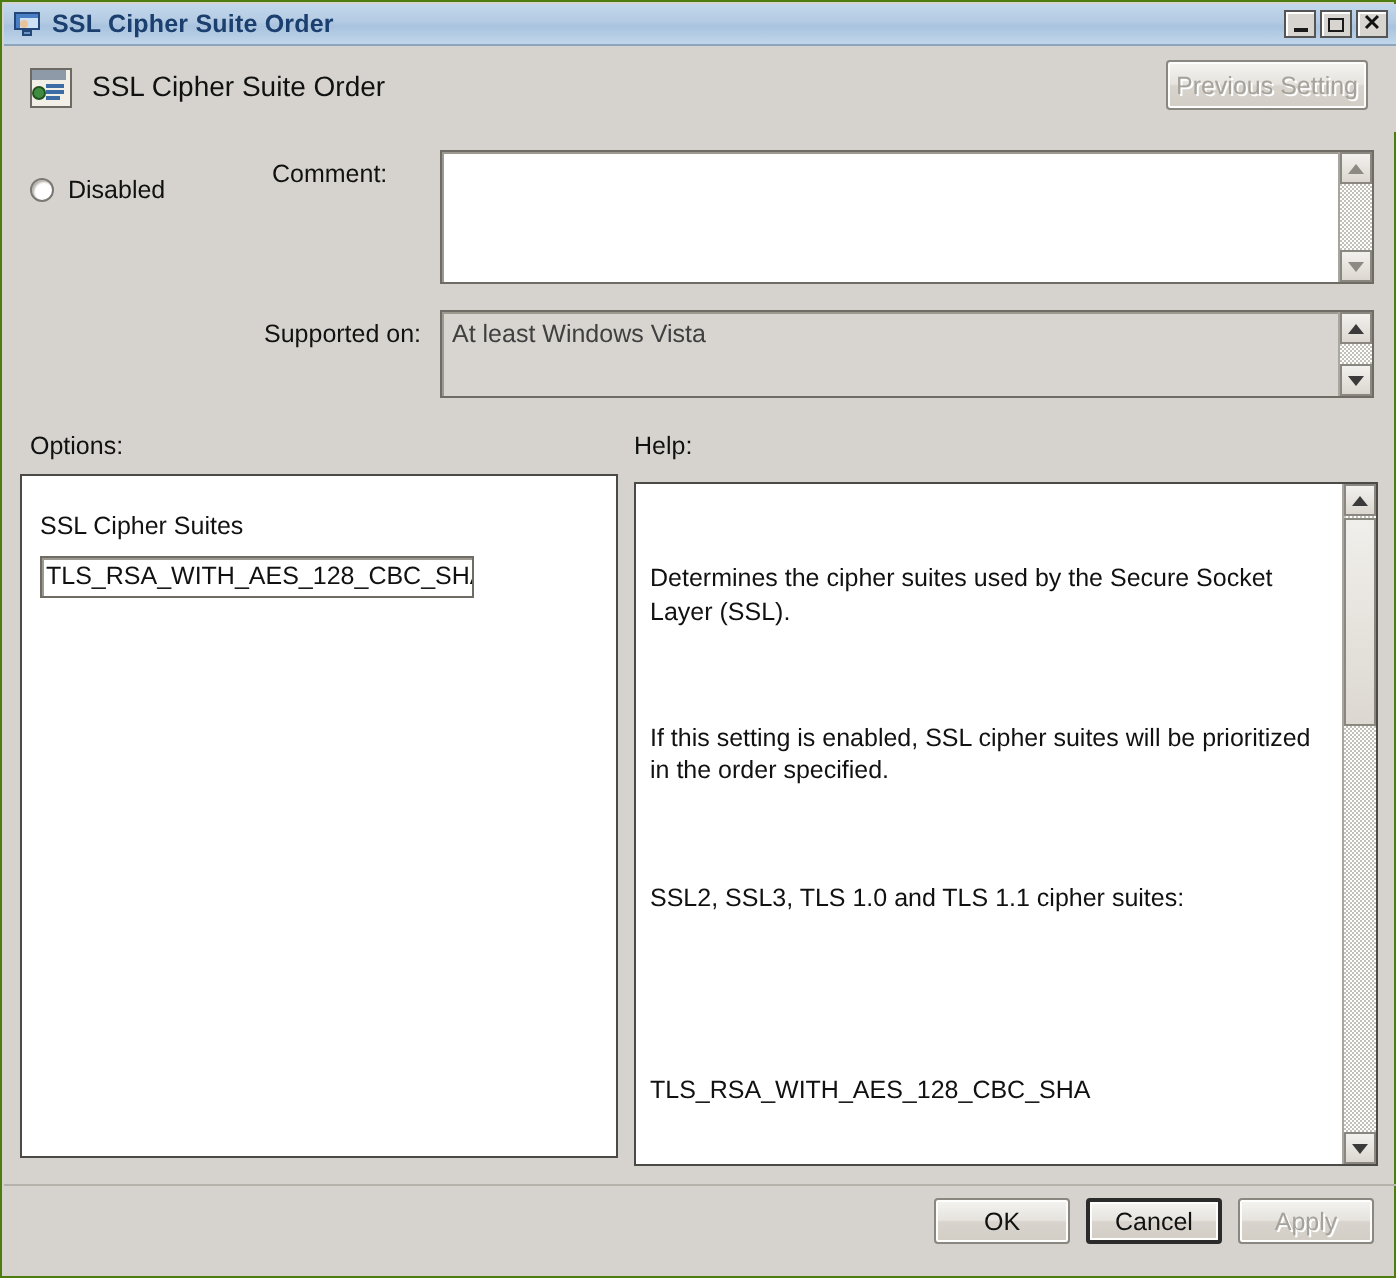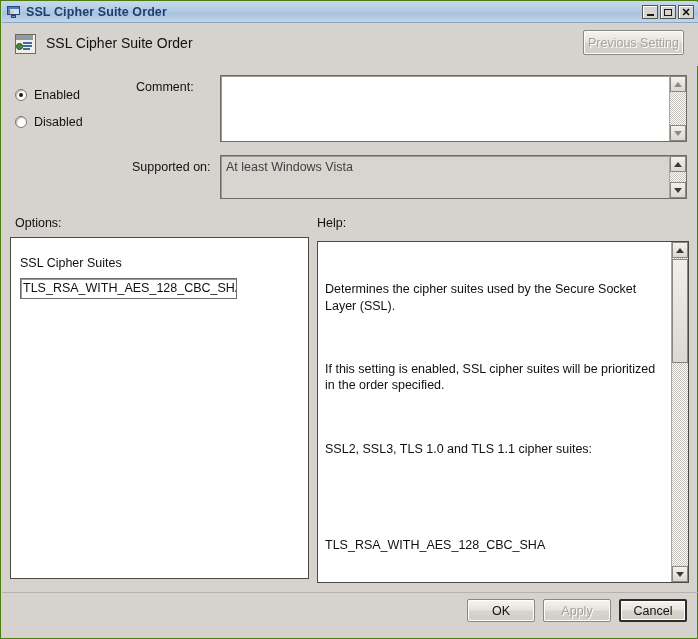--- a/index.html
+++ b/index.html
@@ -171,24 +171,20 @@
         <div class="pi-dot"></div>
     </div>
     <div class="hdr-title">SSL Cipher Suite Order</div>
     <div class="nav-btns">
       <div class="btn nav-btn disabled">Previous Setting</div>
     </div>
   </div>
 
   <div class="radios">
     <div class="radio-row">
-      <div class="radio on"></div>
-      <span class="radio-lbl">Enabled</span>
-    </div>
-    <div class="radio-row">
       <div class="radio"></div>
       <span class="radio-lbl">Disabled</span>
     </div>
   </div>
 
   <div class="lbl lbl-comment">Comment:</div>
   <div class="sunken comment-box">
     <div class="vbar">
       <div class="sb-arrow top">
           <div class="tri up dis"></div>
@@ -245,17 +241,17 @@
       <div class="sb-thumb" style="top:17px;height:104px;"></div>
       <div class="sb-arrow bot">
           <div class="tri dn"></div>
         </div>
     </div>
   </div>
 
   <div class="footer-sep"></div>
   <div class="footer">
     <div class="btn foot-btn">OK</div>
+    <div class="btn foot-btn focus">Cancel</div>
     <div class="btn foot-btn disabled">Apply</div>
-    <div class="btn foot-btn focus">Cancel</div>
   </div>
 
 </div>
 
 </body></html>

